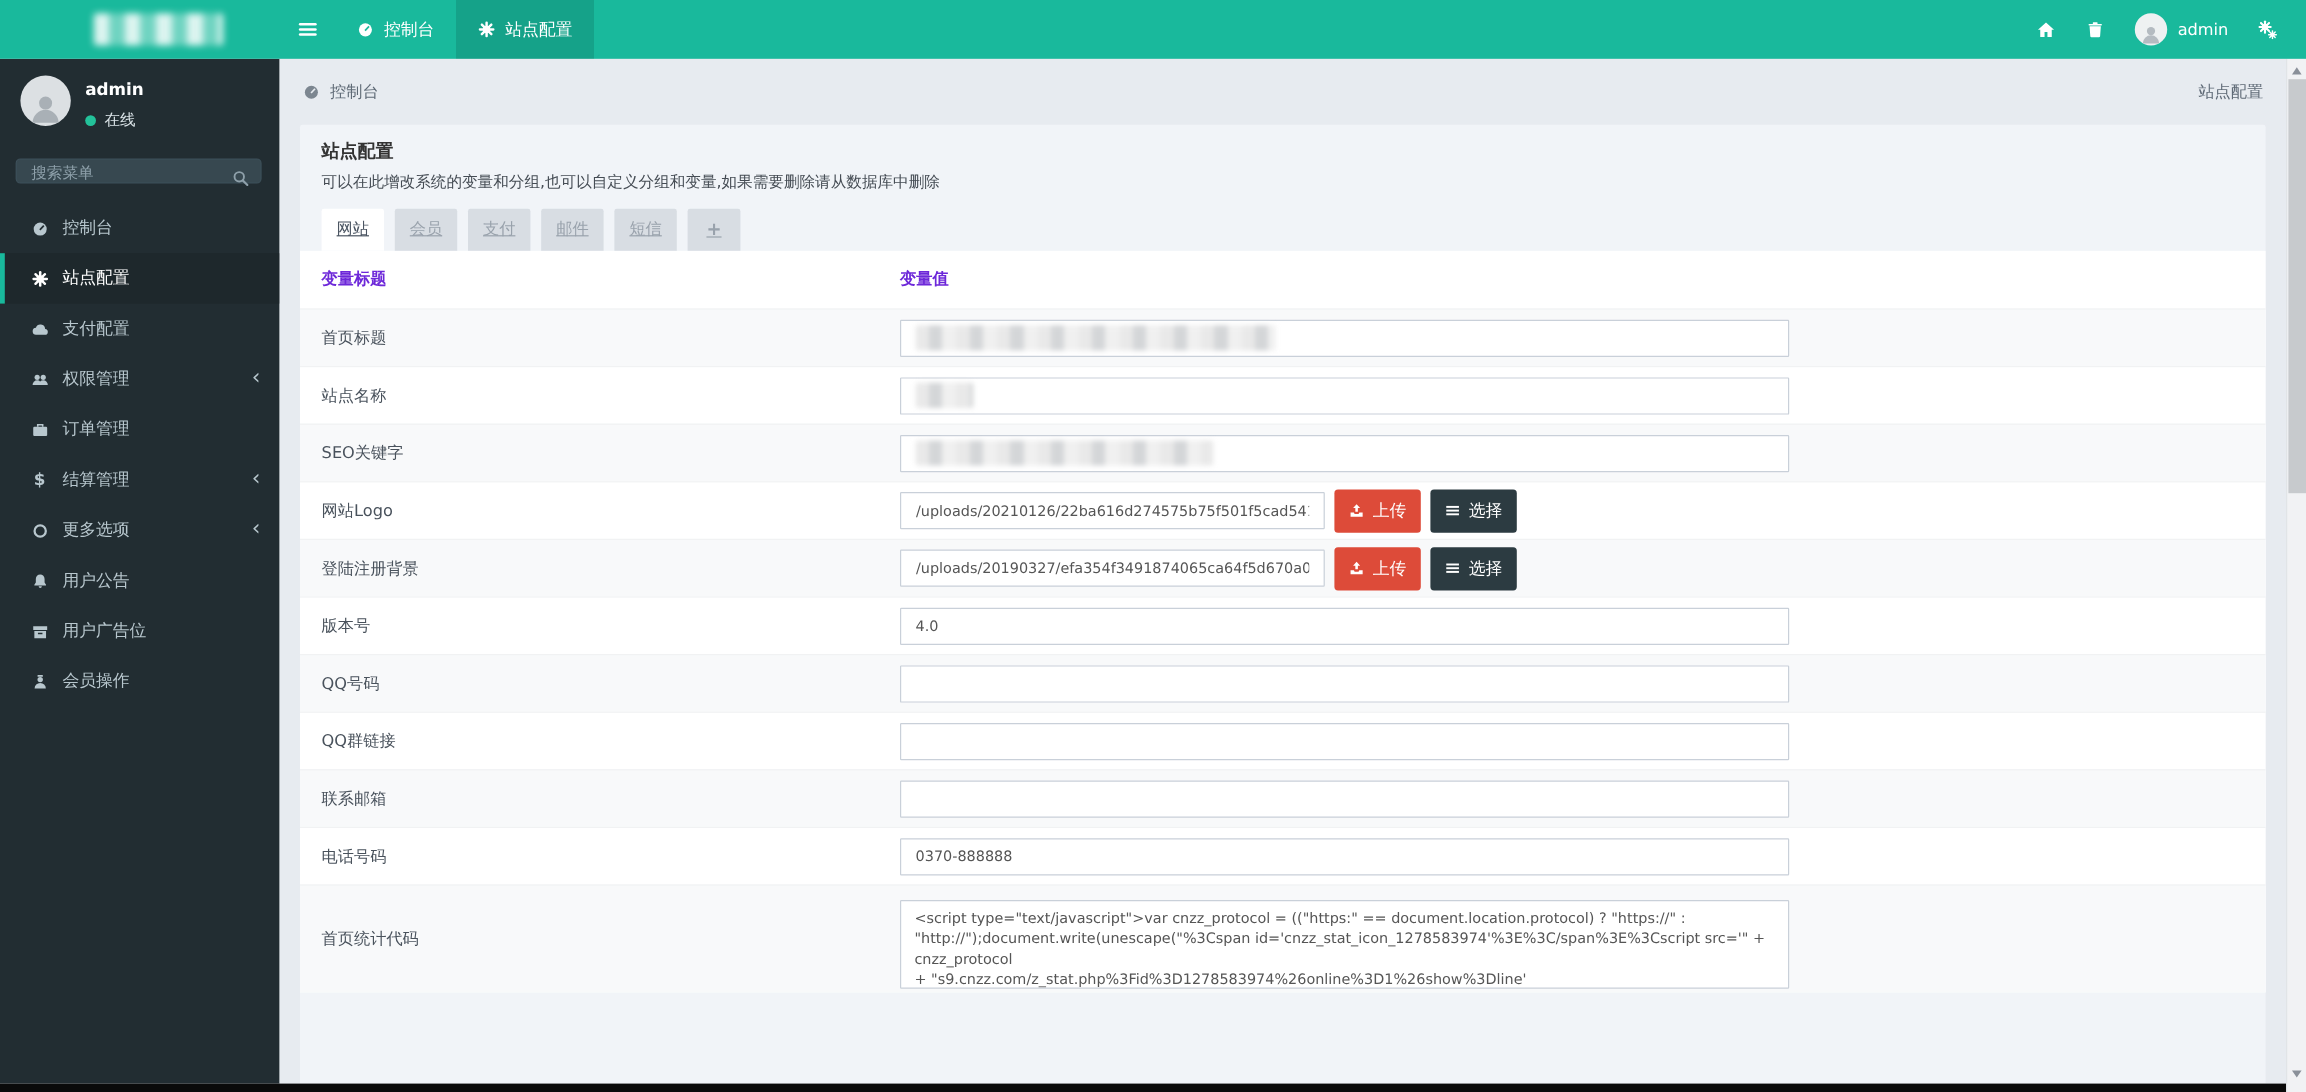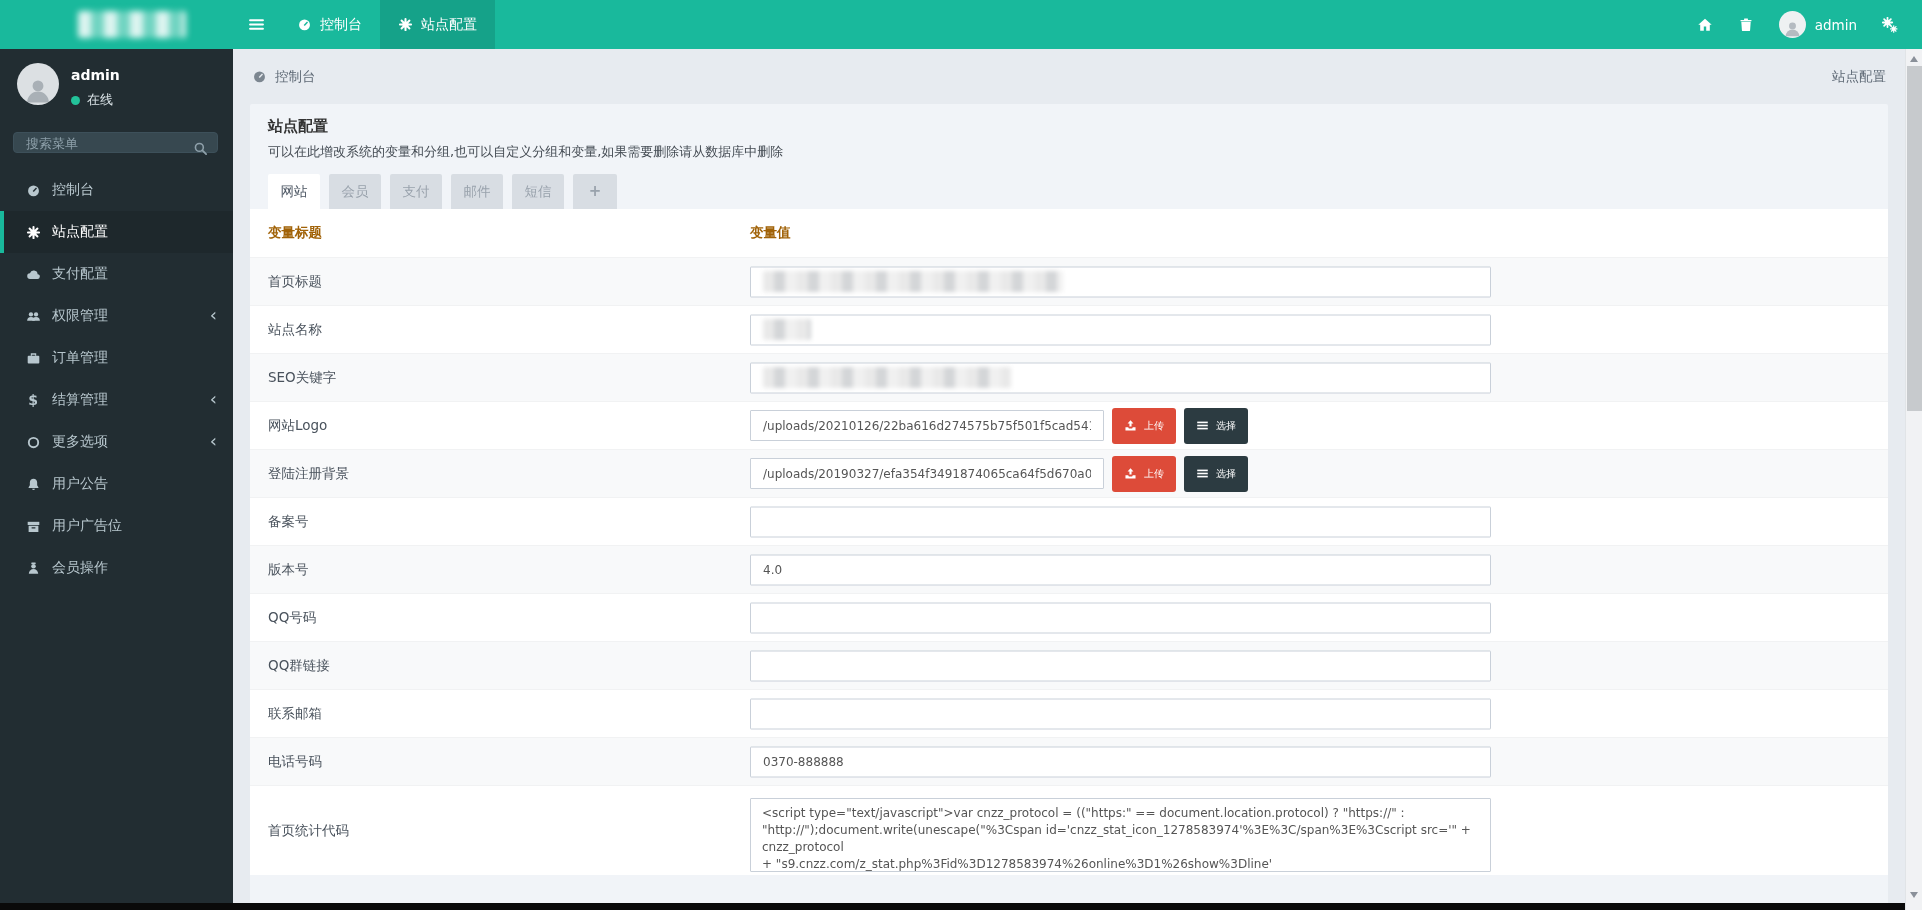--- a/index.html
+++ b/index.html
@@ -54,41 +54,41 @@
   
   .main { position:absolute; left:233px; top:49px; right:17px; bottom:7px; overflow:hidden; background:#e7ebf0; }
   .breadcrumb { height:55px; display:flex; justify-content:space-between; align-items:center; padding:0 19px; color:#5f6a76; font-size:13.5px; }
   .bc-left { display:flex; align-items:center; gap:8px; }
   .bc-left .ic { width:15px; height:15px; color:#7c8690; }
   .panel { margin:0 17px; background:#f1f4f8; padding:13px 18px 0; min-height:930px; border-radius:2px; }
   .panel-title { font-size:15px; font-weight:bold; color:#333; }
   .panel-desc { font-size:13px; color:#454c54; margin-top:7px; }
   .tabs { display:flex; gap:9px; margin-top:13px; }
   .tab { min-width:52px; padding:0 10px; height:35px; line-height:35px; text-align:center; background:#d8dde3;
-    color:#99a2ac; font-size:13.5px; border-radius:2px 2px 0 0; cursor:pointer; }
+    color:#99a2ac; font-size:13.5px; border-radius:2px 2px 0 0; cursor:pointer;text-decoration:underline; }
   .tab.active { background:#fff; color:#4b5562; }
   .tab.add { min-width:44px; font-weight:bold; font-size:15px; }
   .tab-content { background:#fff; margin:0 -18px; }
   .thead { height:48px; position:relative; }
-  .thead span { position:absolute; top:50%; transform:translateY(-50%); font-size:13.5px; font-weight:bold; color:#a16207; }
+  .thead span { position:absolute; top:50%; transform:translateY(-50%); font-size:13.5px; font-weight:bold; color:#6d28d9; }
   .col1 { left:18px; } .col2 { left:500px; }
   .t-row { height:48px; position:relative; border-top:1px solid #f1f2f3; }
   #rows .t-row:nth-child(odd) { background:#f8f9fa; }
   .t-row.tall { height:90px; }
   .t-label { position:absolute; left:18px; top:50%; transform:translateY(-50%); font-size:13.5px; color:#49525c; }
   .t-value { position:absolute; left:500px; top:50%; transform:translateY(-50%); display:flex; align-items:center; }
   .t-row.tall .t-value { top:12px; transform:none; align-items:flex-start; }
   .inp-wrap { position:relative; }
   .inp { width:741px; height:31px; border:1px solid #c9d0d9; border-radius:1px; background:#fff; padding:0 12px;
     font-size:12px; color:#555; font-family:inherit; outline:none; }
   .inp.short { width:354px; }
   .redact-bar { position:absolute; left:13px; top:50%; transform:translateY(-50%); height:21px; border-radius:2px;
     background:repeating-linear-gradient(90deg,#e9e9e9 0 11px,#d4d6d8 11px 22px,#f0f0f0 22px 34px); filter:blur(2px); }
   .btn { height:36px; display:inline-flex; align-items:center; gap:7px; padding:0 12px; margin-left:8px;
-    border:none; border-radius:3px; color:#fff; font-size:10px; font-family:inherit; cursor:pointer; }
+    border:none; border-radius:3px; color:#fff; font-size:14px; font-family:inherit; cursor:pointer; }
   .btn .ic { width:13px; height:13px; }
   .btn.upload { background:#dd4b39; }
   .btn.choose { background:#2c3b41; }
   textarea.code { width:741px; height:74px; border:1px solid #c9d0d9; border-radius:1px; background:#fff;
     padding:6px 11px; font-size:12px; line-height:1.42; color:#555; font-family:inherit; resize:none; overflow:hidden; outline:none; }
 
   
   .vscroll { position:absolute; right:0; top:49px; width:17px; bottom:0; background:#f1f2f4; border-left:1px solid #e1e4e7; }
   .sb-up { position:absolute; top:7px; left:4px; width:0; height:0; border-left:4.5px solid transparent; border-right:4.5px solid transparent; border-bottom:6px solid #8a9099; }
   .sb-thumb { position:absolute; top:17px; left:1px; width:15px; height:345px; background:#c7cacd; }
@@ -372,26 +372,20 @@
                   <svg class="ic" viewBox="0 0 16 16" width="13" height="13">
                     <rect x="1.5" y="3.2" width="13" height="2"></rect>
                     <rect x="1.5" y="7" width="13" height="2"></rect>
                     <rect x="1.5" y="10.8" width="13" height="2"></rect>
                   </svg>
                   <span>选择</span>
                 </button>
               </span>
             </div>
             <div class="t-row">
-              <span class="t-label">备案号</span>
-              <span class="t-value">
-                <input class="inp" value="" style="">
-              </span>
-            </div>
-            <div class="t-row">
               <span class="t-label">版本号</span>
               <span class="t-value">
                 <input class="inp" value="4.0" style="">
               </span>
             </div>
             <div class="t-row">
               <span class="t-label">QQ号码</span>
               <span class="t-value">
                 <input class="inp" value="" style="">
               </span>

